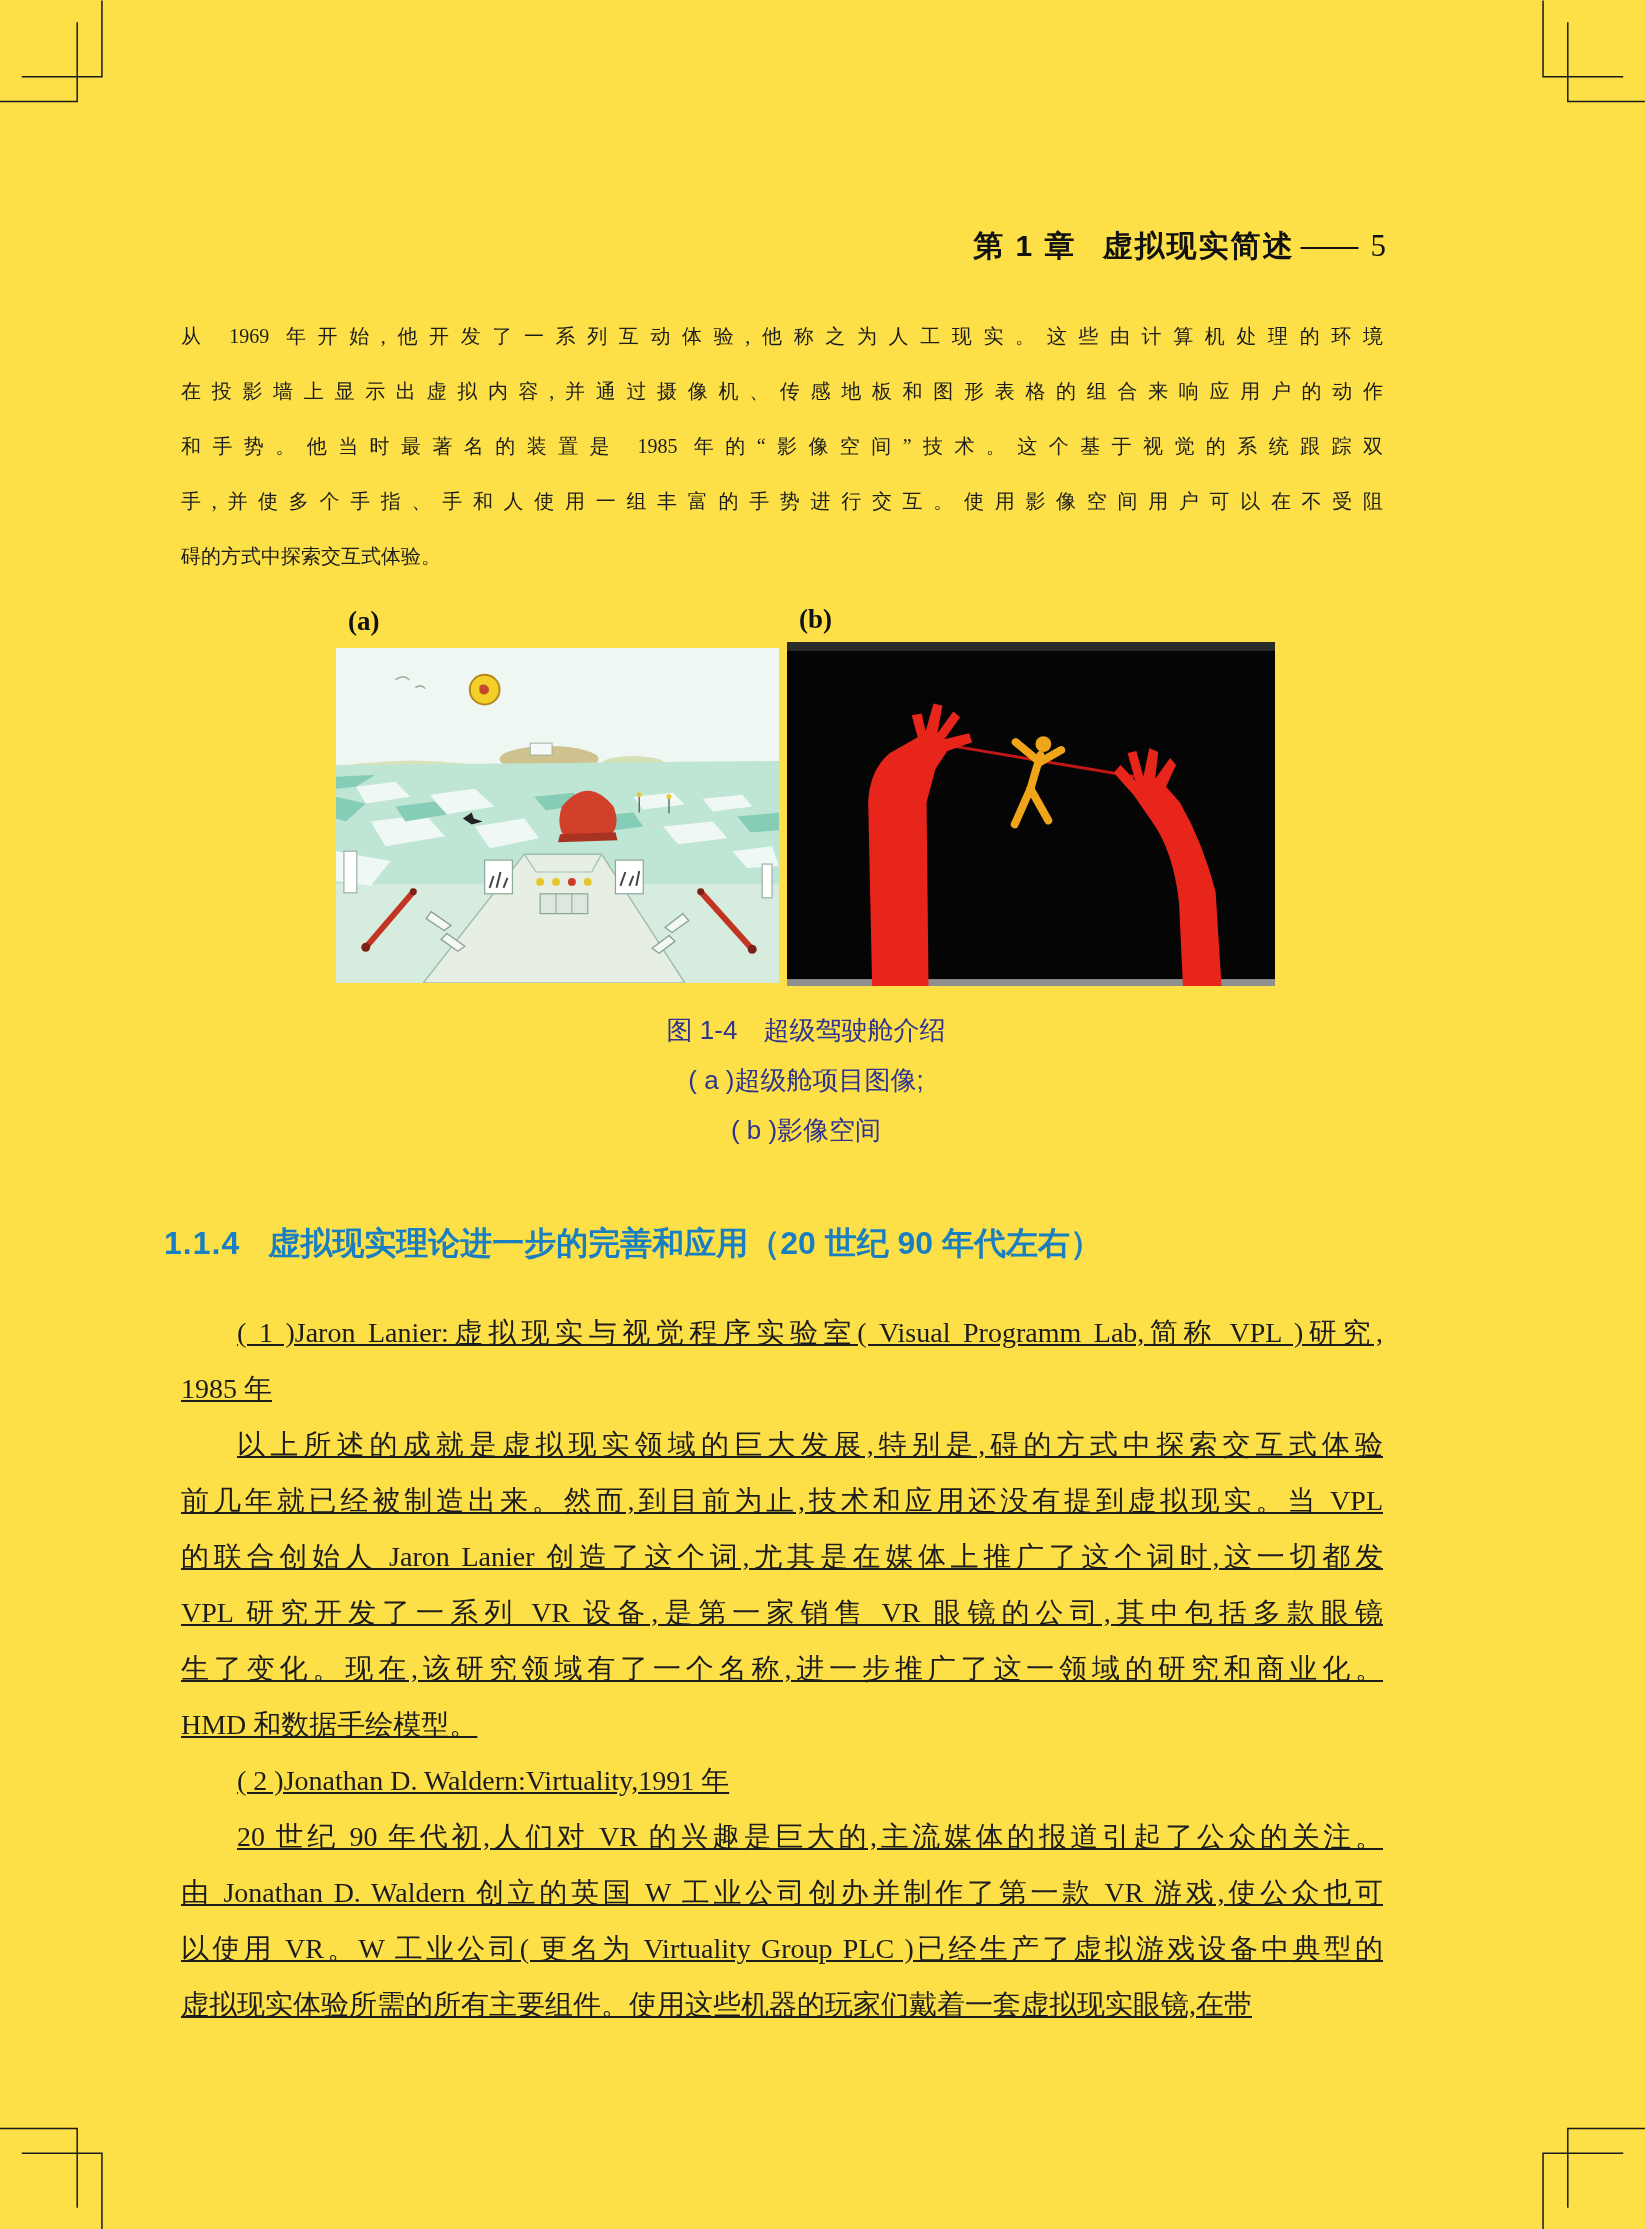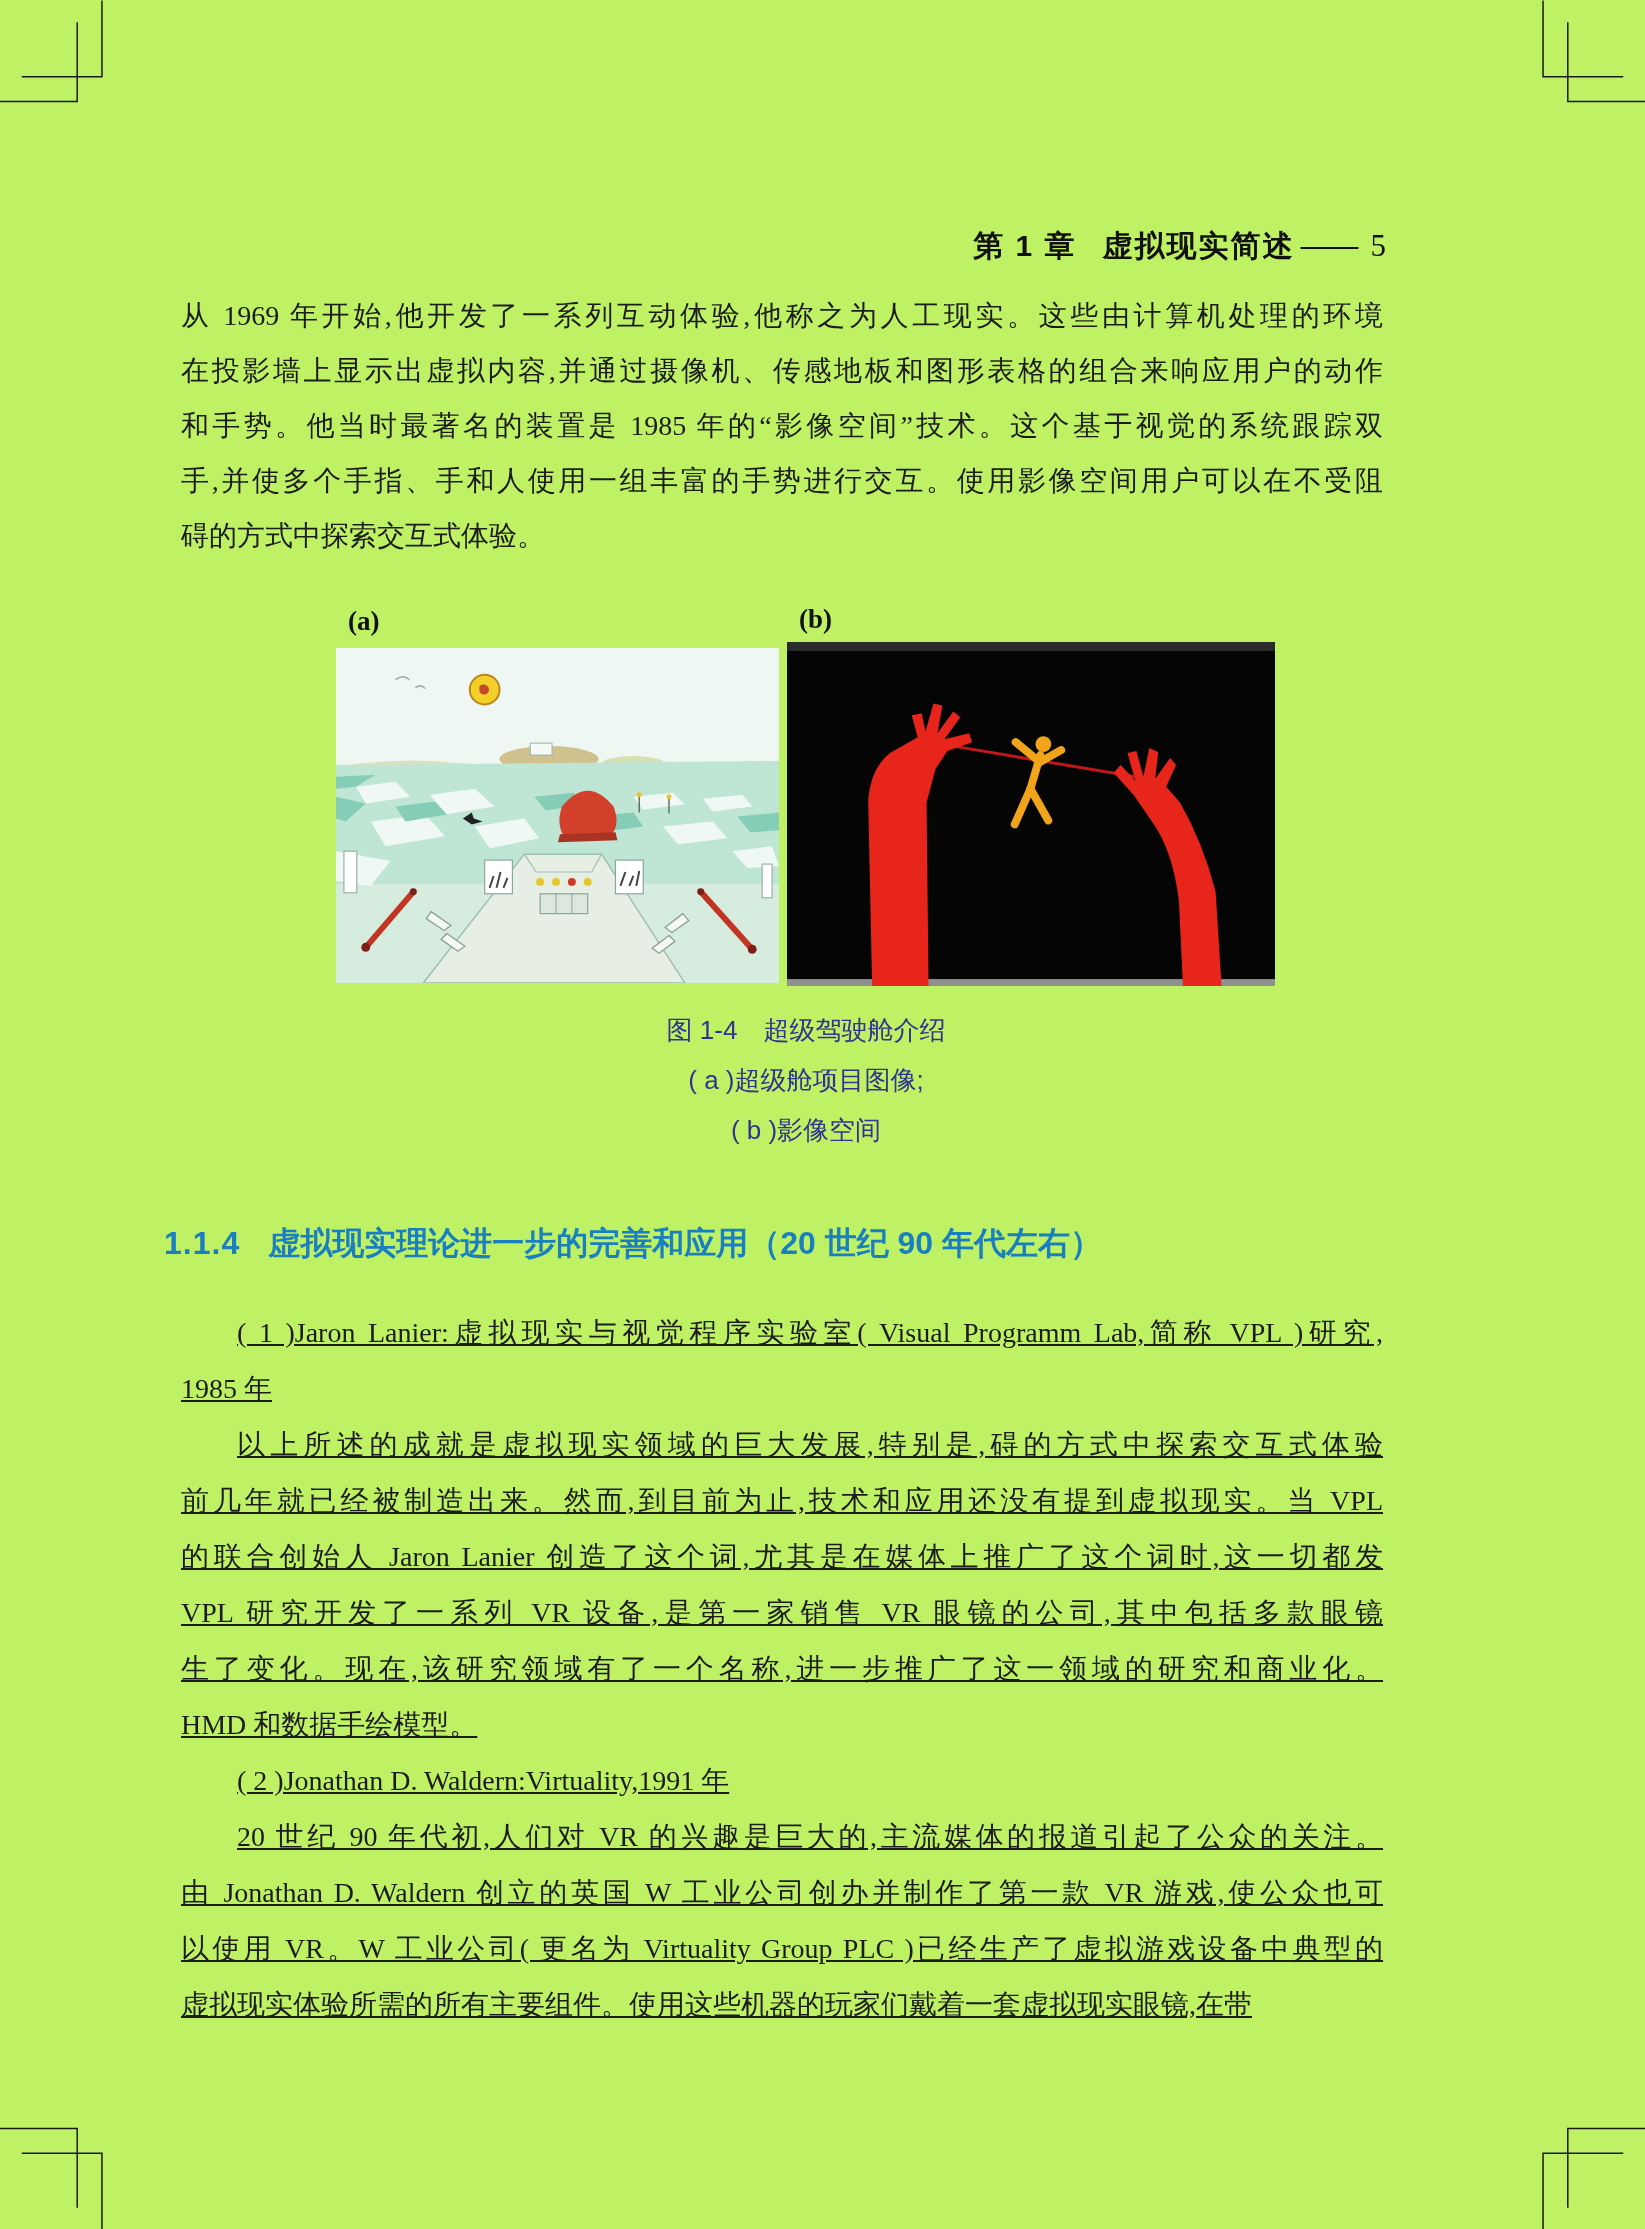--- a/index.html
+++ b/index.html
@@ -1,37 +1,37 @@
 <!DOCTYPE html>
 <html><head>
 <meta charset="utf-8">
 <style>
   html,body { margin:0; padding:0; background:#ffffff; }
   .page {
-    position:relative; width:1645px; height:2230px; background:#bef264;
+    position:relative; width:1645px; height:2230px; background:#fde047;
     overflow:hidden;
     font-family:"Liberation Serif","DejaVu Serif",serif;
     color:#1c1c1c;
   }
   .cropmarks { position:absolute; left:0; top:0; width:1645px; height:2230px; pointer-events:none; }
 
   
   .header {
     position:absolute; top:226px; right:259px;
     font-family:"Liberation Sans","DejaVu Sans",sans-serif;
     font-weight:bold; font-size:30px; color:#111; white-space:nowrap;
   }
   .header .hchap { letter-spacing:2px; }
   .header .htitle { margin-left:26px; letter-spacing:2px; }
   .header .hdash { font-weight:normal; letter-spacing:-2px; margin-left:6px; }
   .header .hpage { font-family:"Liberation Serif",serif; font-weight:normal; font-size:31px; margin-left:14px; }
 
   
   .textcol { position:absolute; left:181px; width:1202px; }
-  .intro   { top:288px;  line-height:55px; font-size:28px; }
+  .intro   { top:309px;  line-height:55px; font-size:20px; }
   .lower   { top:1305px; line-height:56px; font-size:28px;text-decoration:underline; }
   .bline { text-align:justify; text-align-last:justify; -moz-text-align-last:justify; }
   .bline.last { text-align-last:left; -moz-text-align-last:left; }
   .bline.indent { text-indent:2em; }
   .pblock { margin:0; }
 
   
   .figlabel {
     position:absolute; font-weight:bold; font-size:27px; color:#111;
     font-family:"Liberation Serif","DejaVu Serif",serif;

